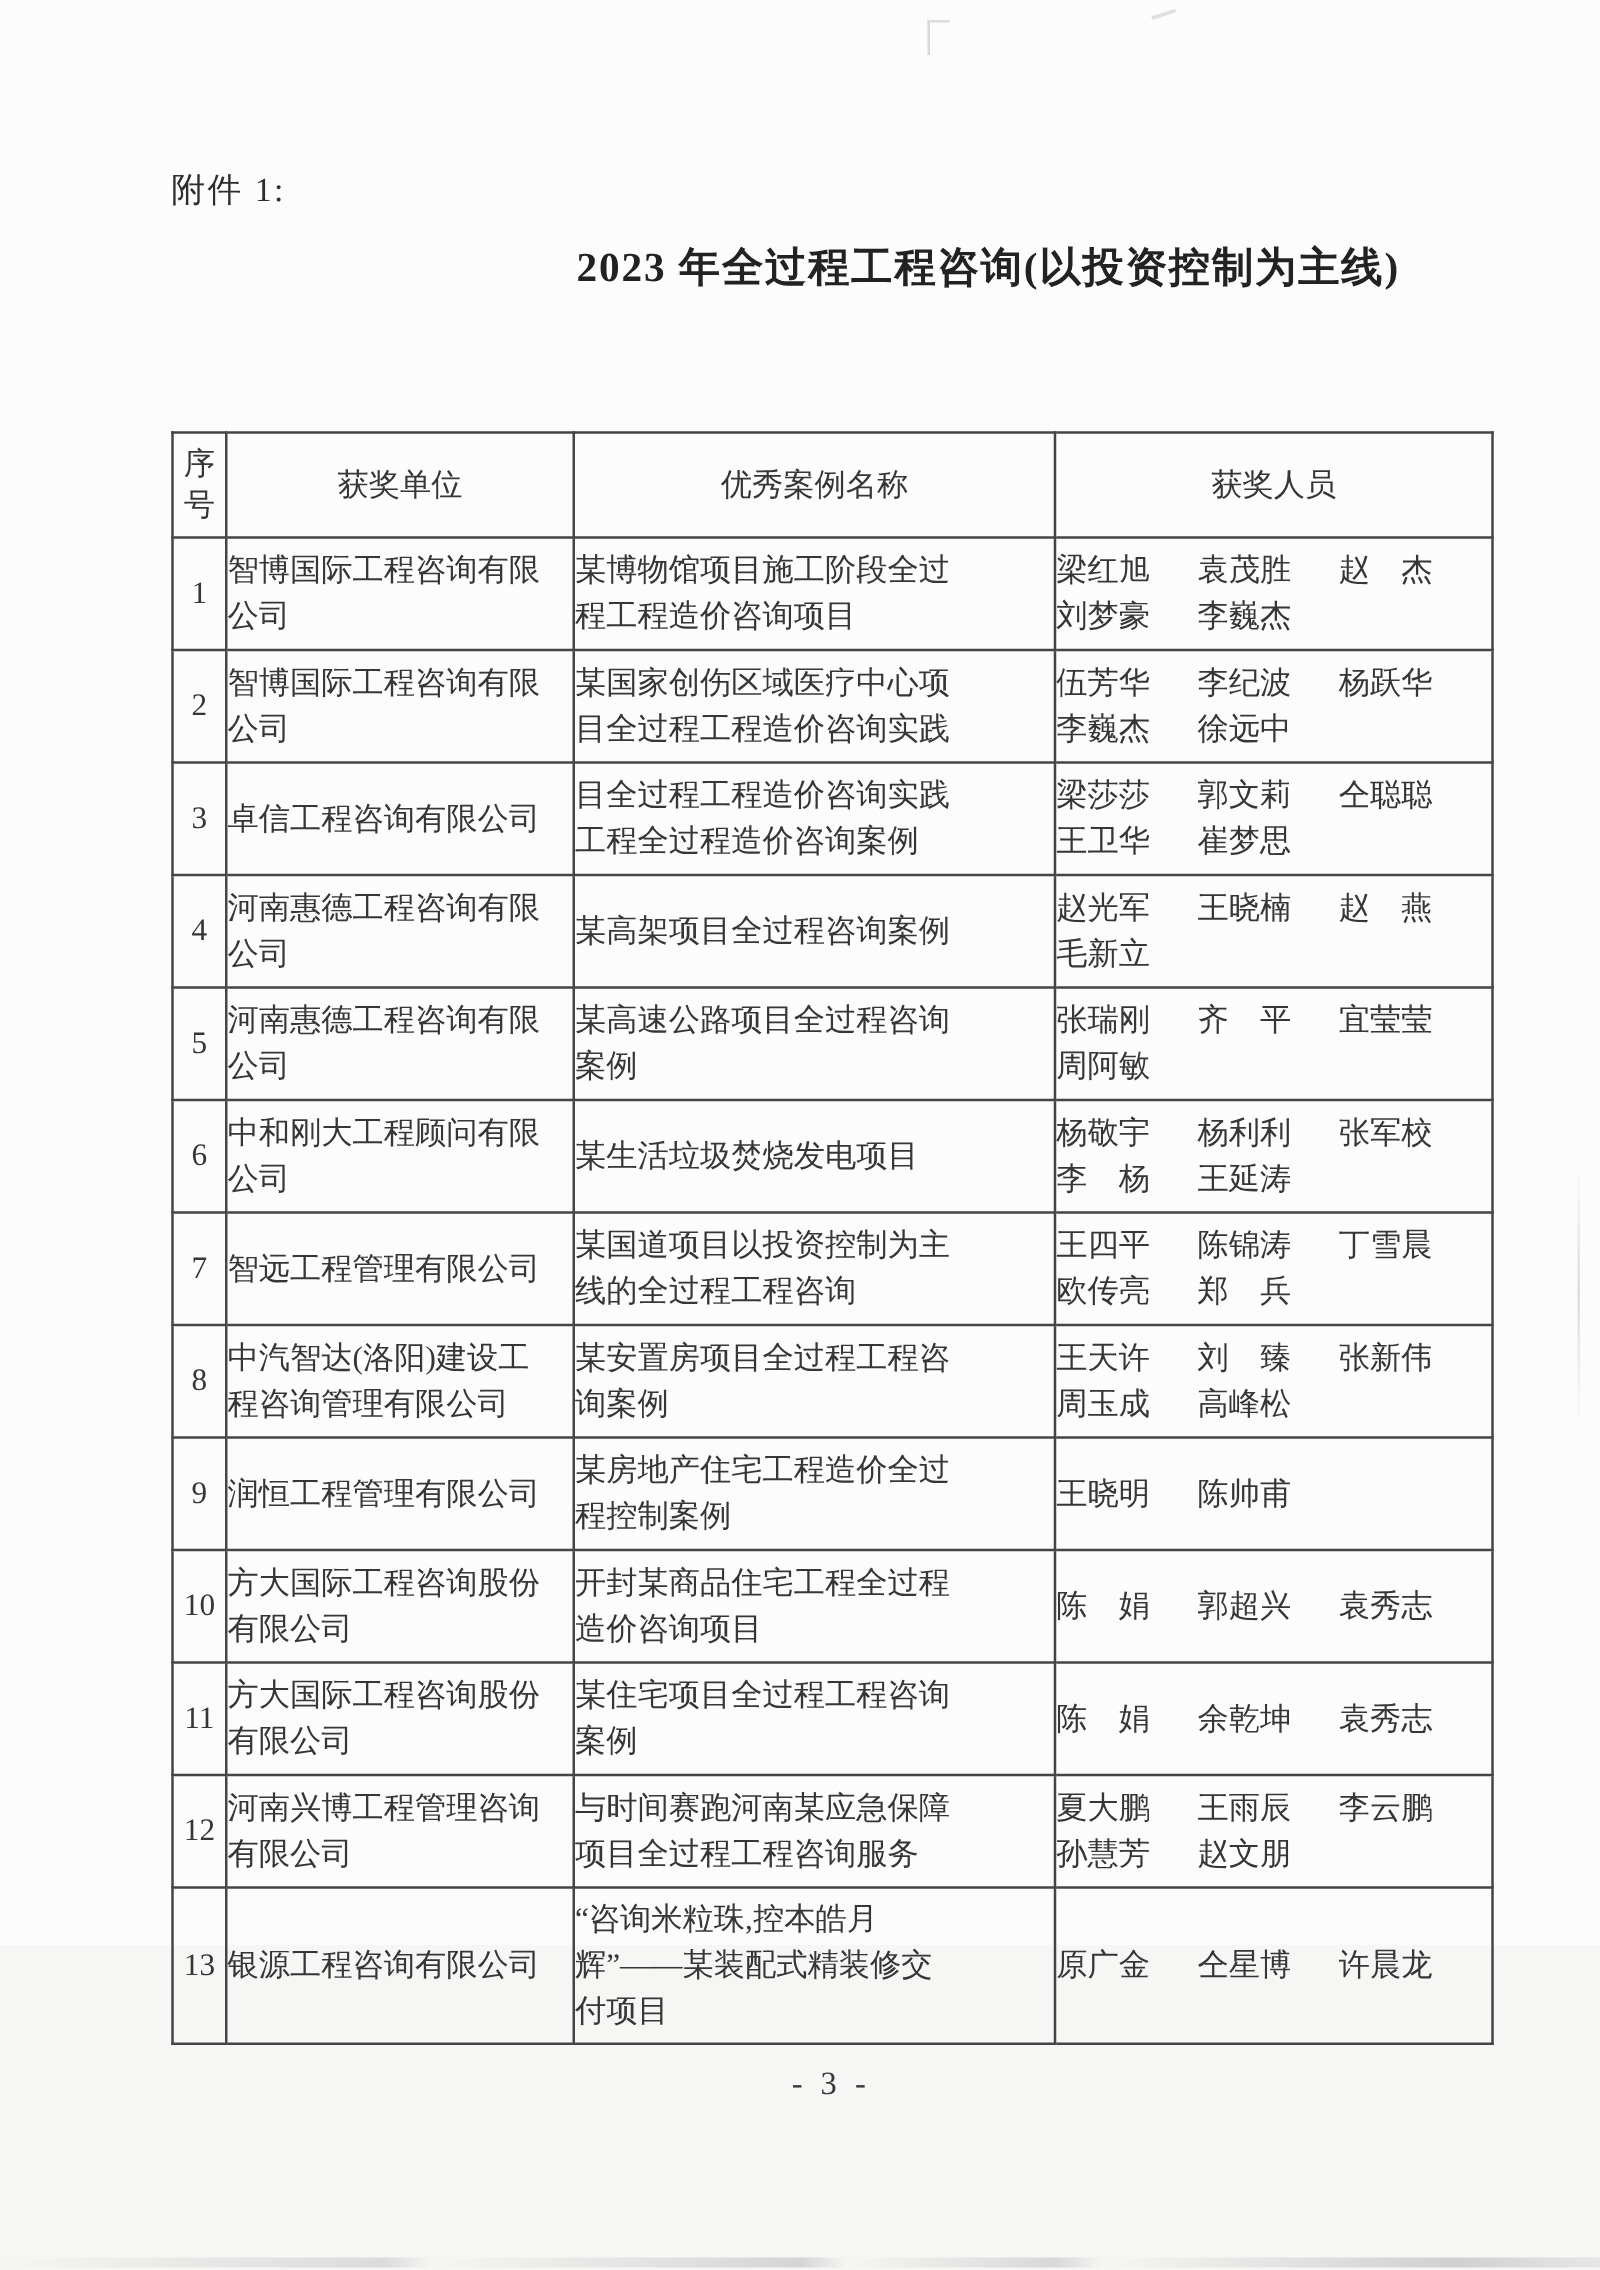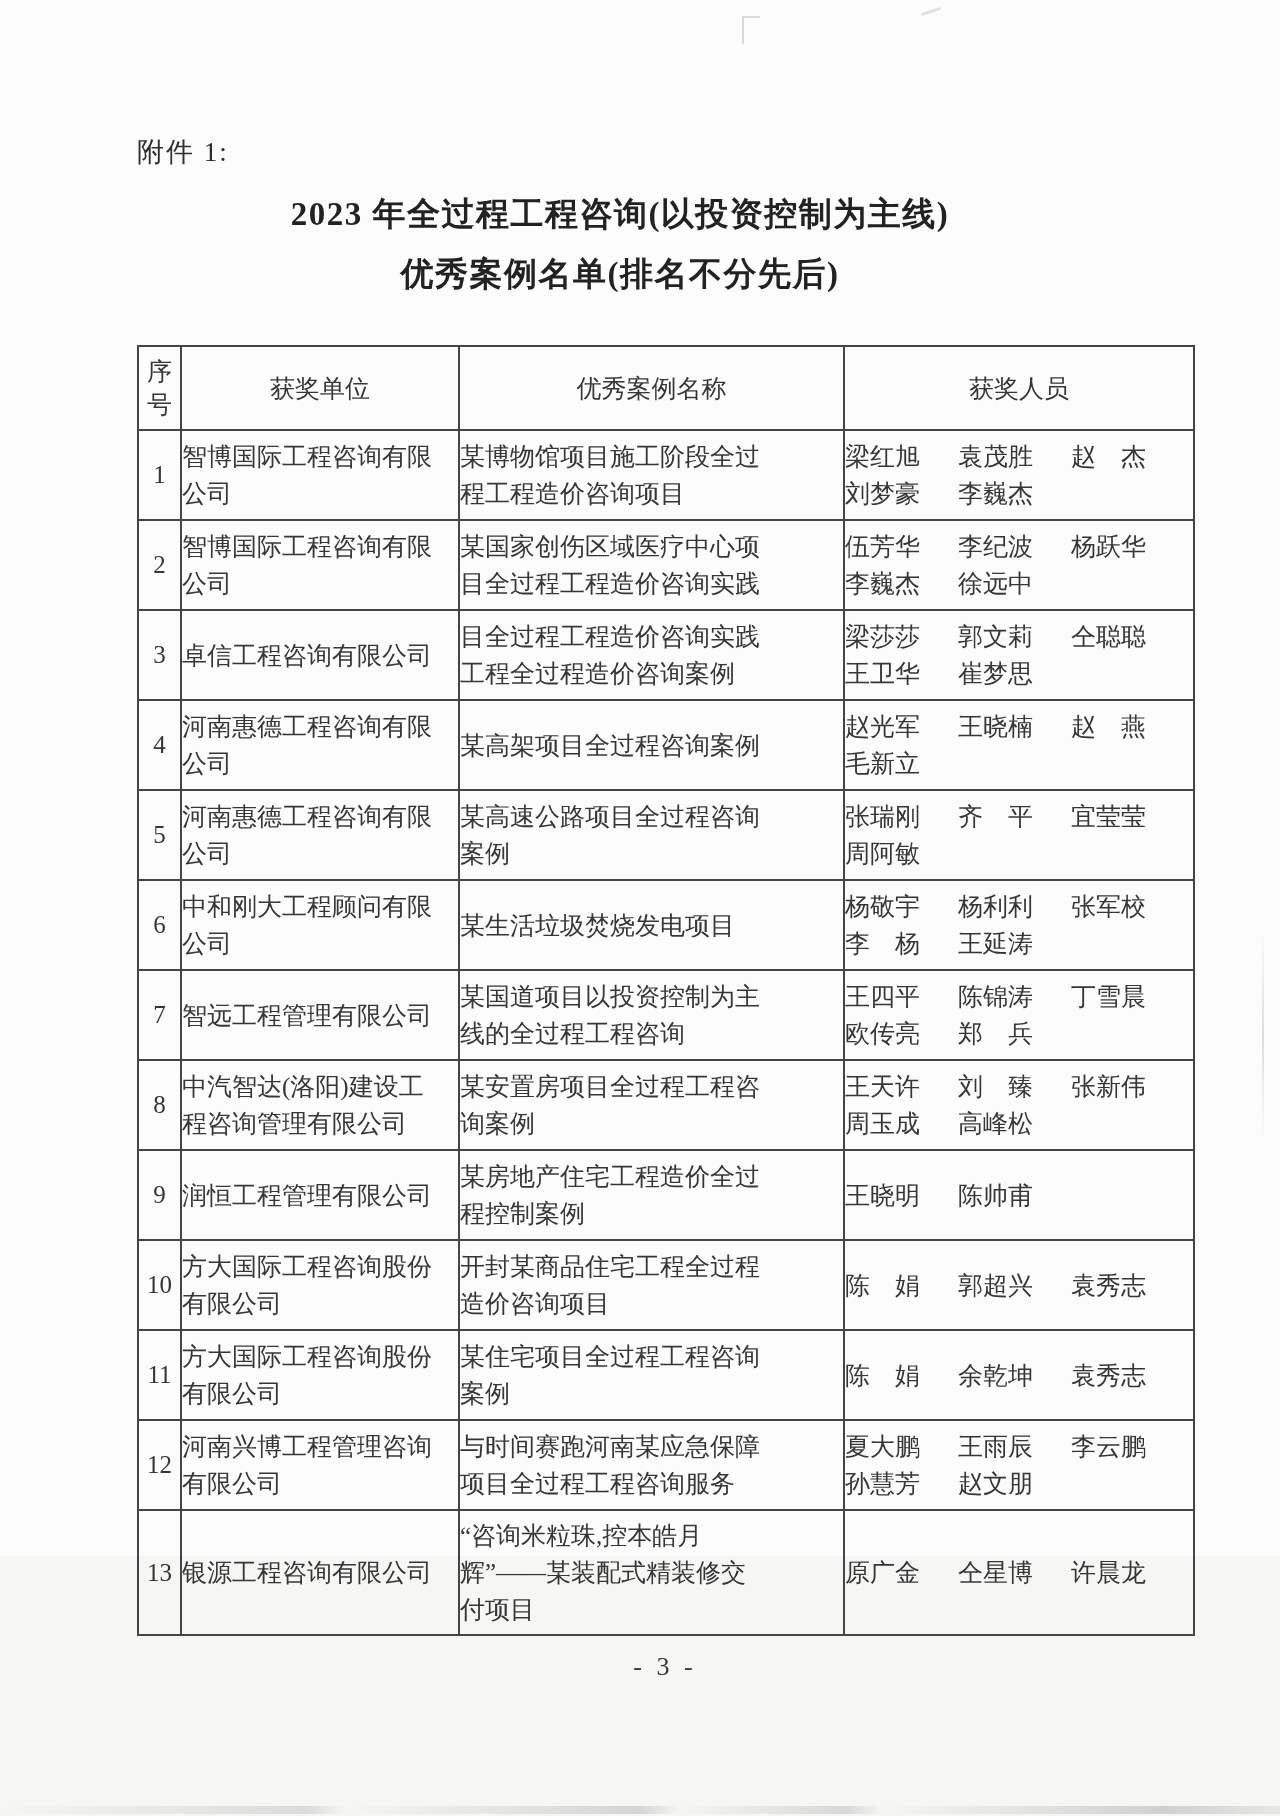--- a/index.html
+++ b/index.html
@@ -14,21 +14,21 @@
     position:relative;
     width:1280px;height:1556px;
     background:#fcfcfc;
   }
   .attachment-label{
     position:absolute;left:137px;top:134px;
     font-size:27px;color:#2e2e2e;letter-spacing:2px;
   }
   .doc-title{
     position:absolute;left:120px;width:1000px;
-    text-align:center;
+    text-align:right;
     font-size:33px;font-weight:700;color:#222;
     letter-spacing:1.5px;white-space:nowrap;
   }
   .title1{top:192px;}
   .title2{top:252px;}
   table.awards{
     position:absolute;left:137px;top:345px;
     width:1056px;
     border-collapse:collapse;
     table-layout:fixed;
@@ -82,21 +82,20 @@
 </style>
 </head>
 <body>
 
 <div class="page">
 
   <div class="attachment-label">附件 1:</div>
 
   <div class="doc-title title1">2023 年全过程工程咨询(以投资控制为主线)</div>
 
-  <div class="doc-title title2">优秀案例名单(排名不分先后)</div>
 
   <table class="awards">
     <colgroup>
       <col class="w-num">
         <col class="w-unit">
         <col class="w-case">
         <col class="w-people">
     </colgroup>
     <thead>
       <tr>

